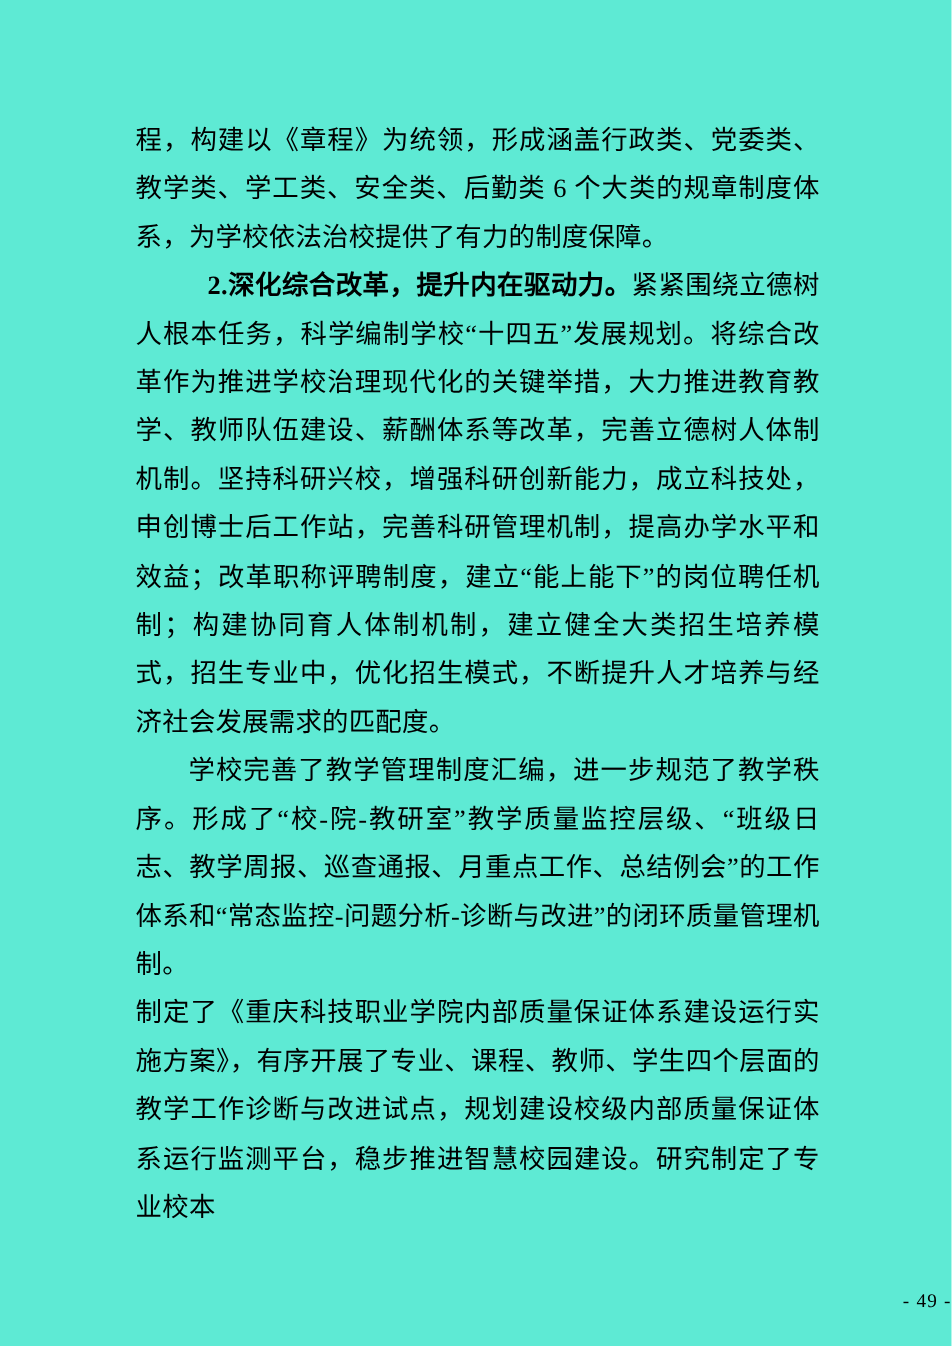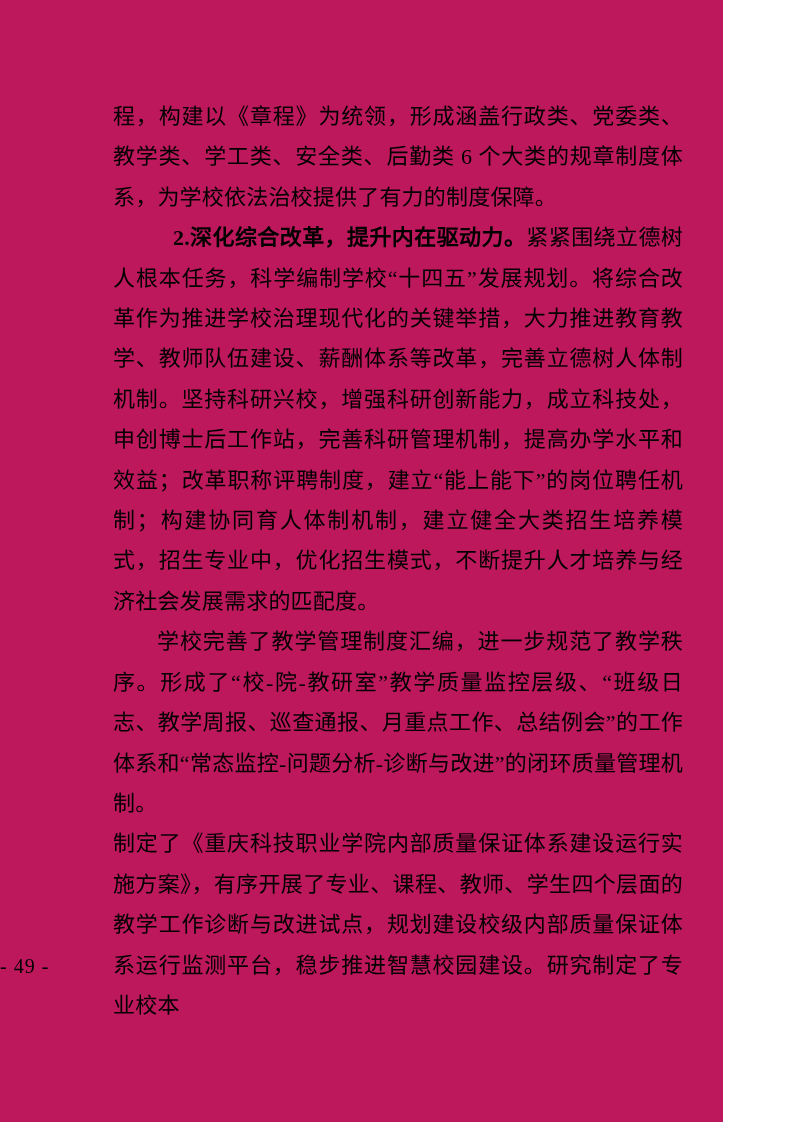--- a/index.html
+++ b/index.html
@@ -2,23 +2,23 @@
 <html lang="zh-CN"><head>
 <meta charset="utf-8">
 <style>
   html, body {
     margin: 0;
     padding: 0;
     background: #ffffff;
   }
   .page {
     position: relative;
-    width: 723px;
+    width: 793px;
     height: 1122px;
-    background: #be185d;
+    background: #5eead4;
     overflow: hidden;
     font-family: "Liberation Serif", "DejaVu Serif", serif;
     color: #000000;
   }
   .content {
     position: absolute;
     left: 113px;
     top: 97px;
     width: 570px;
     font-size: 22px;
@@ -36,25 +36,25 @@
   }
   .para.heading {
     text-indent: 1.3em;
   }
   .bold-lead {
     font-weight: bold;
     margin-left: 16px;
   }
   .page-number {
     position: absolute;
-    top: 951px;
+    top: 1070px;
     left: 0;
     width: 100%;
-    text-align: left;
-    font-size: 20px;
+    text-align: right;
+    font-size: 16px;
     line-height: 30px;
     color: #000000;
     letter-spacing: 1px;
   }
 </style>
 </head>
 <body>
 
 <div class="page">
   <div class="content">

